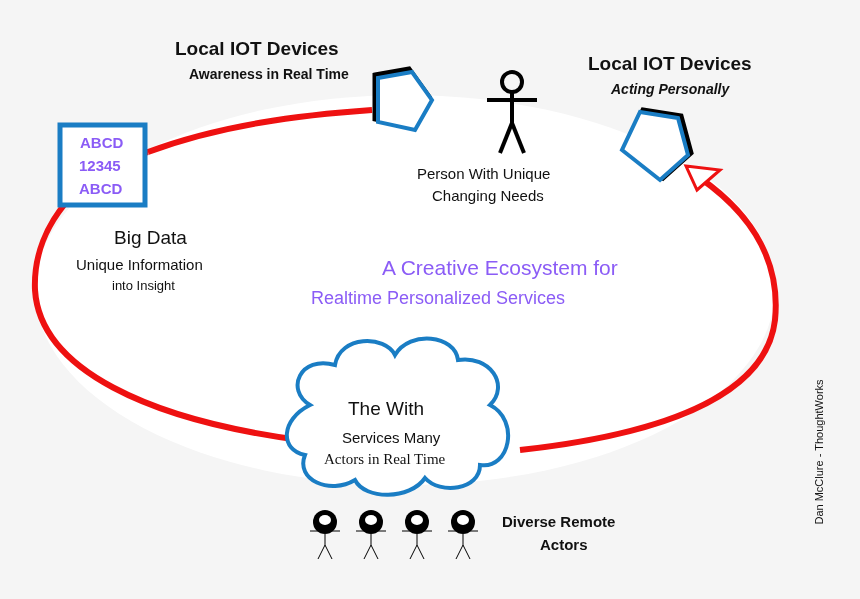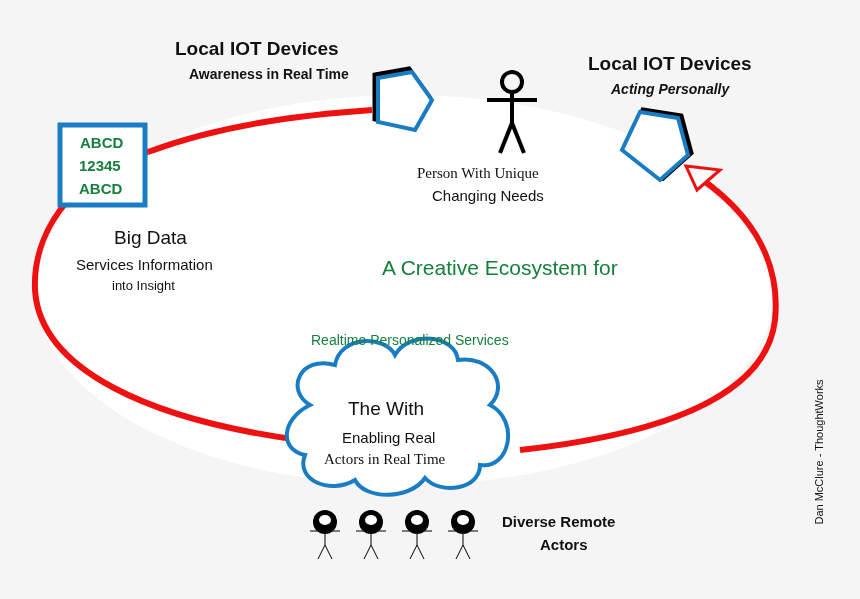--- a/index.html
+++ b/index.html
@@ -1,20 +1,20 @@
 <!DOCTYPE html>
 <html><head>
 <meta charset="utf-8">
 <style>
   html, body { margin: 0; padding: 0; }
   body { width: 860px; height: 599px; background: #f5f5f5; position: relative; overflow: hidden; font-family: "Liberation Sans", sans-serif; }
   svg#diagram { position: absolute; left: 0; top: 0; }
   .txt { position: absolute; text-align: center; color: #111; white-space: nowrap; }
   .b { font-weight: bold; }
-  .blue { color: #15803d; }
+  .blue { color: #8b5cf6; }
 </style>
 </head>
 <body>
 
 <svg id="diagram" width="860" height="599" viewBox="0 0 860 599">
 
   <ellipse cx="405" cy="290" rx="370" ry="195" fill="#ffffff"></ellipse>
 
   <path d="M 700 178 C 760 220, 780 270, 775 320 C 768 380, 700 430, 520 450
            M 300 440 C 150 420, 40 370, 35 290 C 32 220, 90 165, 148 152
@@ -82,34 +82,34 @@
       </g>
     </g>
 </svg>
 
 <div class="txt b" style="left:175px; top:38px; font-size:19px;">Local IOT Devices</div>
 <div class="txt b" style="left:176px; top:66px; font-size:14px;margin-left:13px;">Awareness in Real Time</div>
 
 <div class="txt b" style="left:588px; top:53px; font-size:19px;">Local IOT Devices</div>
 <div class="txt b" style="left:611px; top:81px; font-size:14px;font-style:italic;">Acting Personally</div>
 
-<div class="txt" style="left:417px; top:165px; font-size:15px;font-family:Liberation Serif, serif;">Person With Unique</div>
+<div class="txt" style="left:417px; top:165px; font-size:15px;">Person With Unique</div>
 <div class="txt" style="left:432px; top:187px; font-size:15px;">Changing Needs</div>
 
 <div class="txt b blue" style="left:80px; top:134px; font-size:15px;">ABCD</div>
 <div class="txt b blue" style="left:79px; top:157px; font-size:15px;">12345</div>
 <div class="txt b blue" style="left:79px; top:180px; font-size:15px;">ABCD</div>
 
 <div class="txt" style="left:114px; top:227px; font-size:19px;">Big Data</div>
-<div class="txt" style="left:76px; top:256px; font-size:15px;">Services Information</div>
+<div class="txt" style="left:76px; top:256px; font-size:15px;">Unique Information</div>
 <div class="txt" style="left:112px; top:278px; font-size:13px;">into Insight</div>
 
 <div class="txt blue" style="left:346px; top:256px; font-size:21px;margin-left:36px;">A Creative Ecosystem for</div>
-<div class="txt blue" style="left:311px; top:288px; font-size:14px;margin-top:44px;">Realtime Personalized Services</div>
+<div class="txt blue" style="left:311px; top:288px; font-size:18px;">Realtime Personalized Services</div>
 
 <div class="txt" style="left:348px; top:398px; font-size:19px;">The With</div>
-<div class="txt" style="left:342px; top:429px; font-size:15px;">Enabling Real</div>
+<div class="txt" style="left:342px; top:429px; font-size:15px;">Services Many</div>
 <div class="txt" style="left:324px; top:451px; font-size:15px;font-family:Liberation Serif, serif;">Actors in Real Time</div>
 
 <div class="txt b" style="left:502px; top:513px; font-size:15px;">Diverse Remote</div>
 <div class="txt b" style="left:540px; top:536px; font-size:15px;">Actors</div>
 
 <div class="txt" style="left:744px; top:446px; font-size:11px; transform: rotate(-90deg); transform-origin: center; width:150px;">Dan McClure - ThoughtWorks</div>
 
 </body></html>

